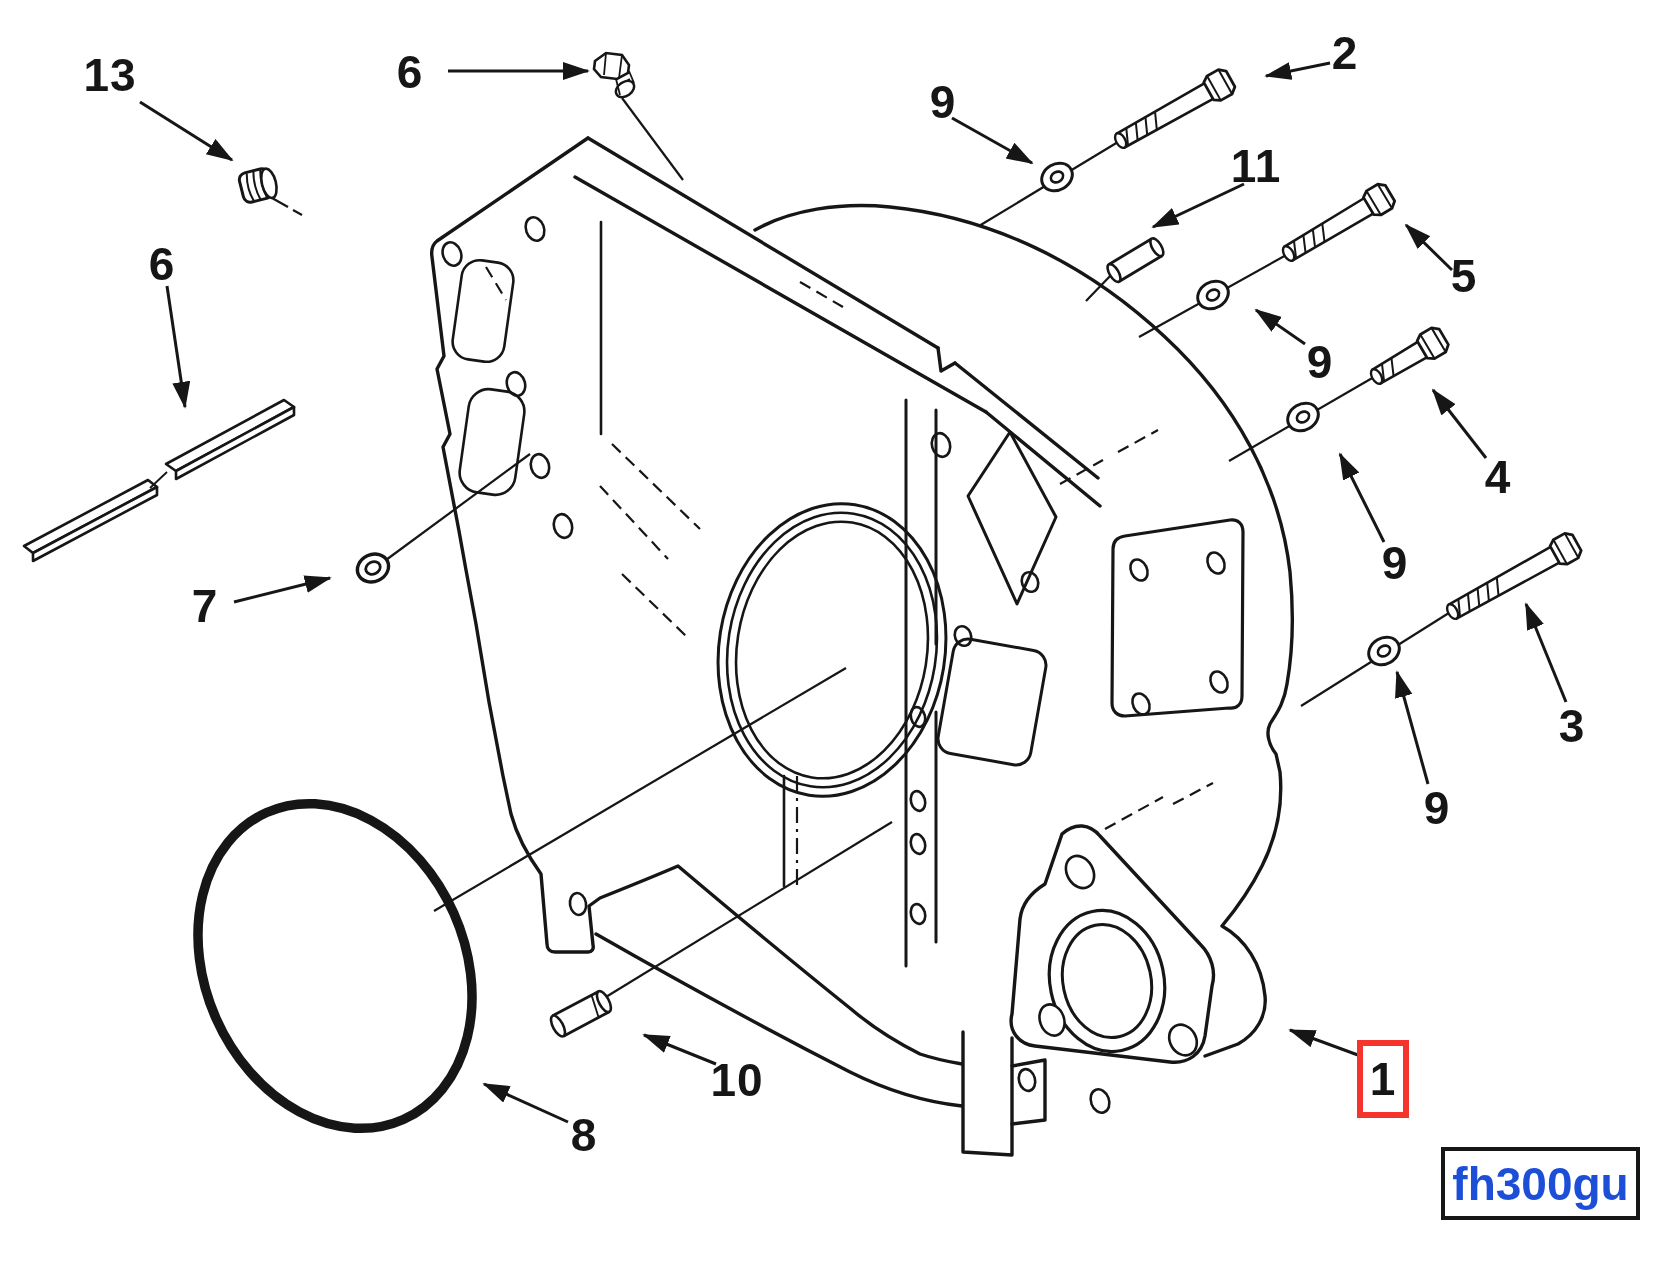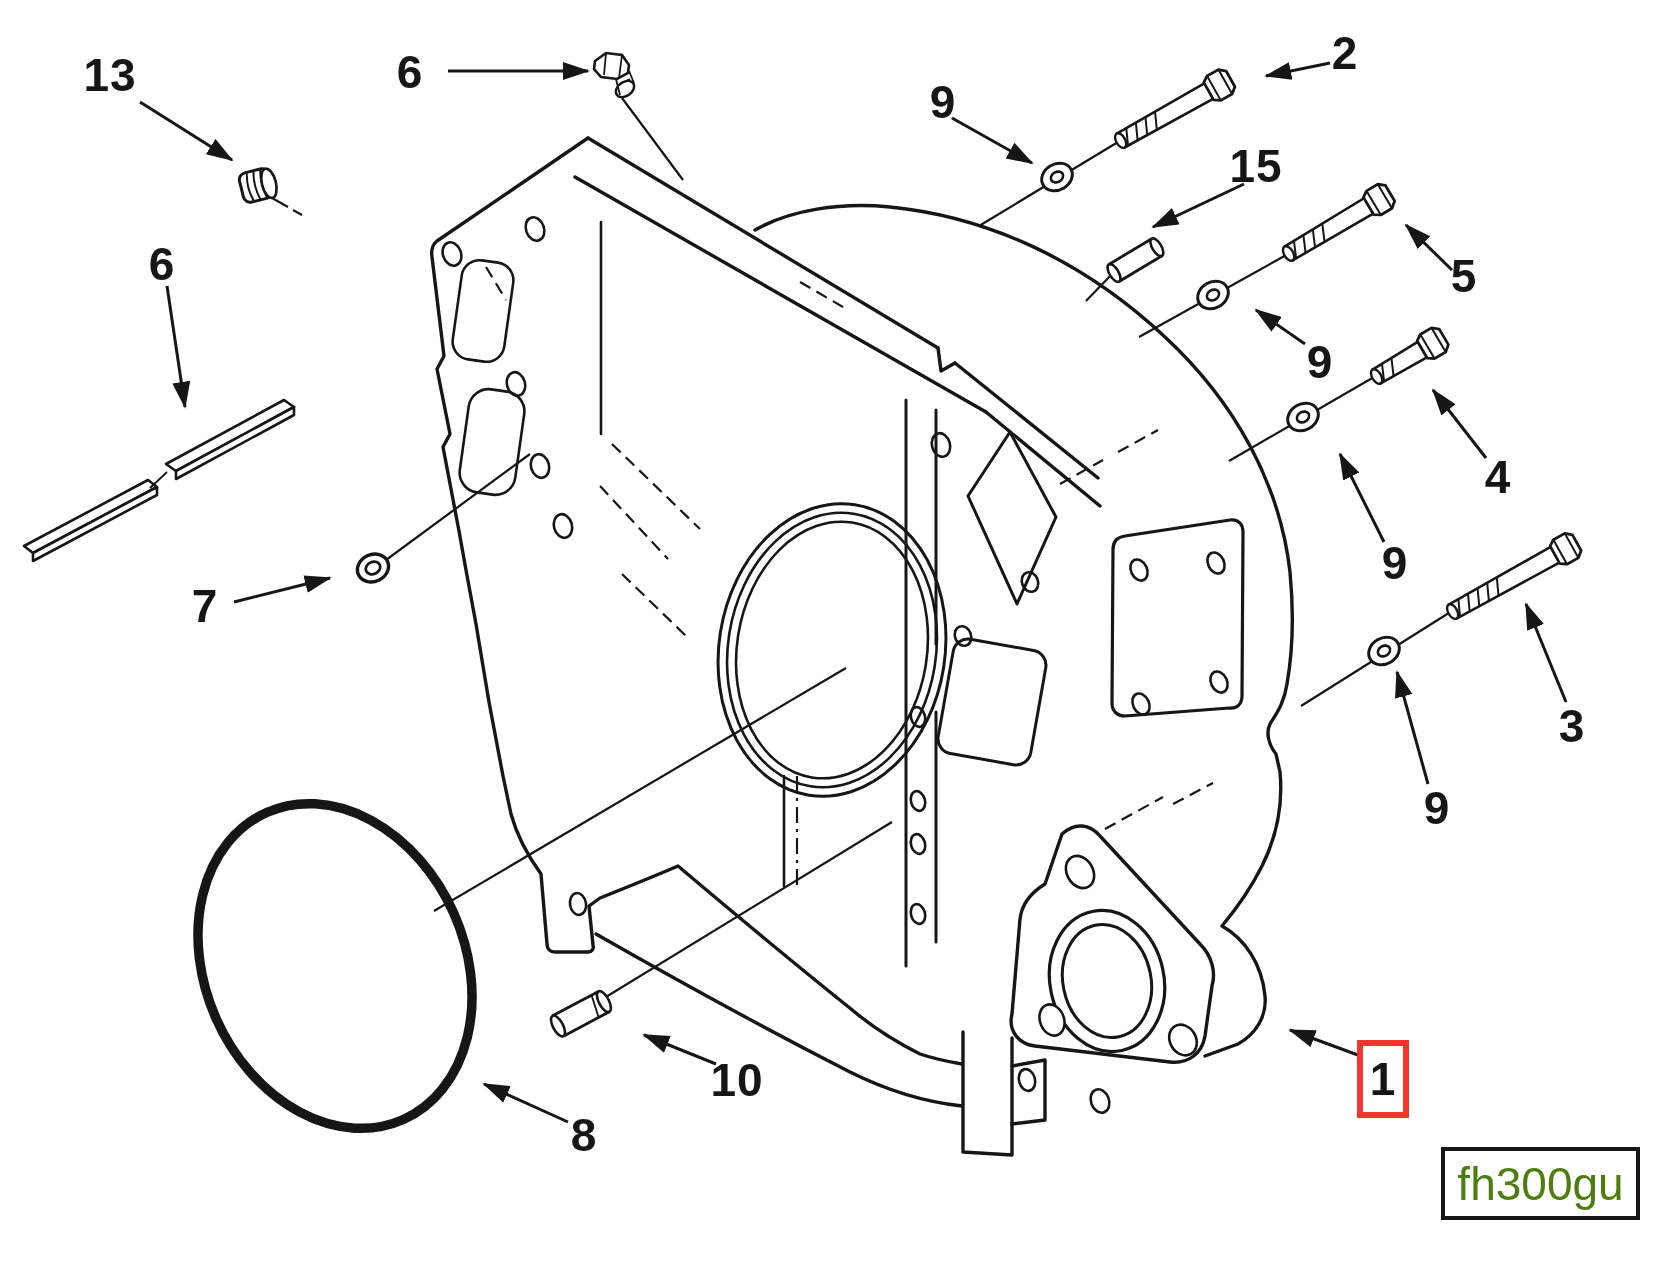--- a/index.html
+++ b/index.html
@@ -7,21 +7,21 @@
          font-family:"Liberation Sans",sans-serif;margin-top:14px;}
   .drawing{position:absolute;left:0;top:0;}
   .callout{position:absolute;transform:translate(-50%,-50%);font-weight:bold;
            font-size:46px;color:#161616;line-height:1;letter-spacing:1px;}
   .callout-hl-box{position:absolute;left:1357px;top:1026px;width:52px;height:78px;
            border:6px solid var(--hl,#f5342e);box-sizing:border-box;display:flex;
            align-items:center;justify-content:center;background:#fff;}
   .callout-hl-box .callout{position:static;transform:none;}
   .code-box{position:absolute;left:1441px;top:1133px;width:199px;height:73px;
            border:4px solid #161616;box-sizing:border-box;display:flex;align-items:center;
-           justify-content:center;font-weight:normal;font-size:46px;color:#4d7c0f;}
+           justify-content:center;font-weight:bold;font-size:46px;color:#1d4ed8;}
 </style>
 </head>
 <body>
 
 <div class="stage">
 
   <svg class="drawing" width="1680" height="1263" viewBox="0 0 1680 1263">
     <defs>
       <marker id="ah" markerWidth="9" markerHeight="8" refX="8.4" refY="3" orient="auto" markerUnits="strokeWidth">
         <path d="M0,0 L9,3 L0,6 Z" fill="#161616"></path>
@@ -257,21 +257,21 @@
       <path d="M1366,1044 L1290,1016"></path>
     </g>
   </svg>
 
   <div class="callout" style="left:110px;top:61px">13</div>
   <div class="callout" style="left:410px;top:58px">6</div>
   <div class="callout" style="left:162px;top:250px">6</div>
   <div class="callout" style="left:205px;top:592px">7</div>
   <div class="callout" style="left:943px;top:88px">9</div>
   <div class="callout" style="left:1345px;top:39px">2</div>
-  <div class="callout" style="left:1256px;top:152px">15</div>
+  <div class="callout" style="left:1256px;top:152px">11</div>
   <div class="callout" style="left:1464px;top:262px">5</div>
   <div class="callout" style="left:1320px;top:348px">9</div>
   <div class="callout" style="left:1498px;top:463px">4</div>
   <div class="callout" style="left:1395px;top:549px">9</div>
   <div class="callout" style="left:1572px;top:712px">3</div>
   <div class="callout" style="left:1437px;top:794px">9</div>
   <div class="callout" style="left:737px;top:1066px">10</div>
   <div class="callout" style="left:584px;top:1121px">8</div>
 
   <div class="callout-hl-box">

